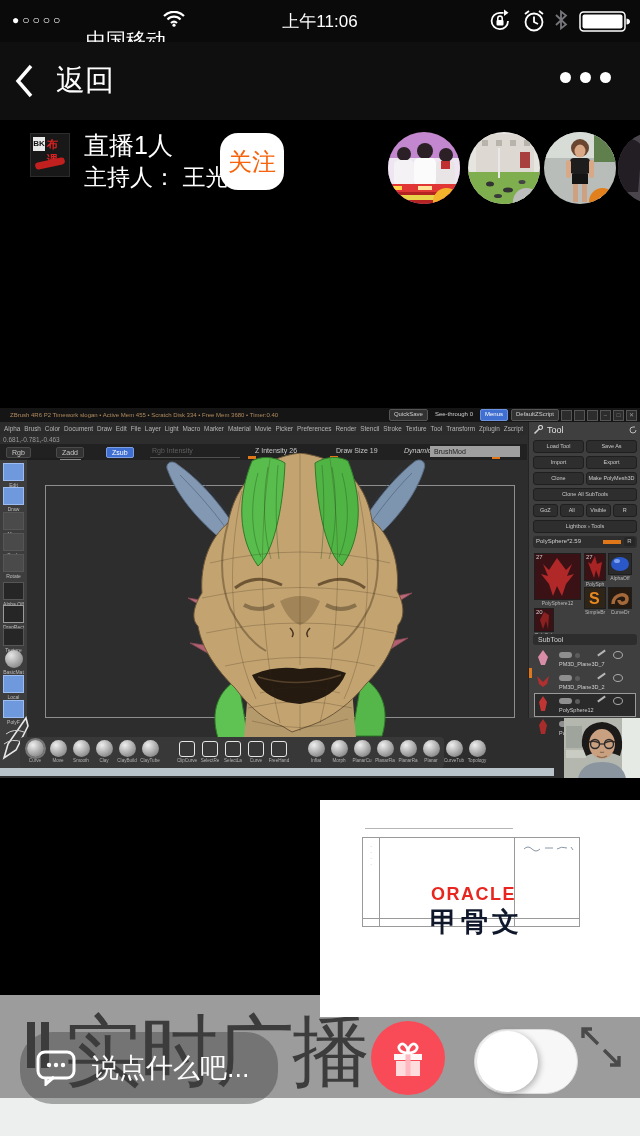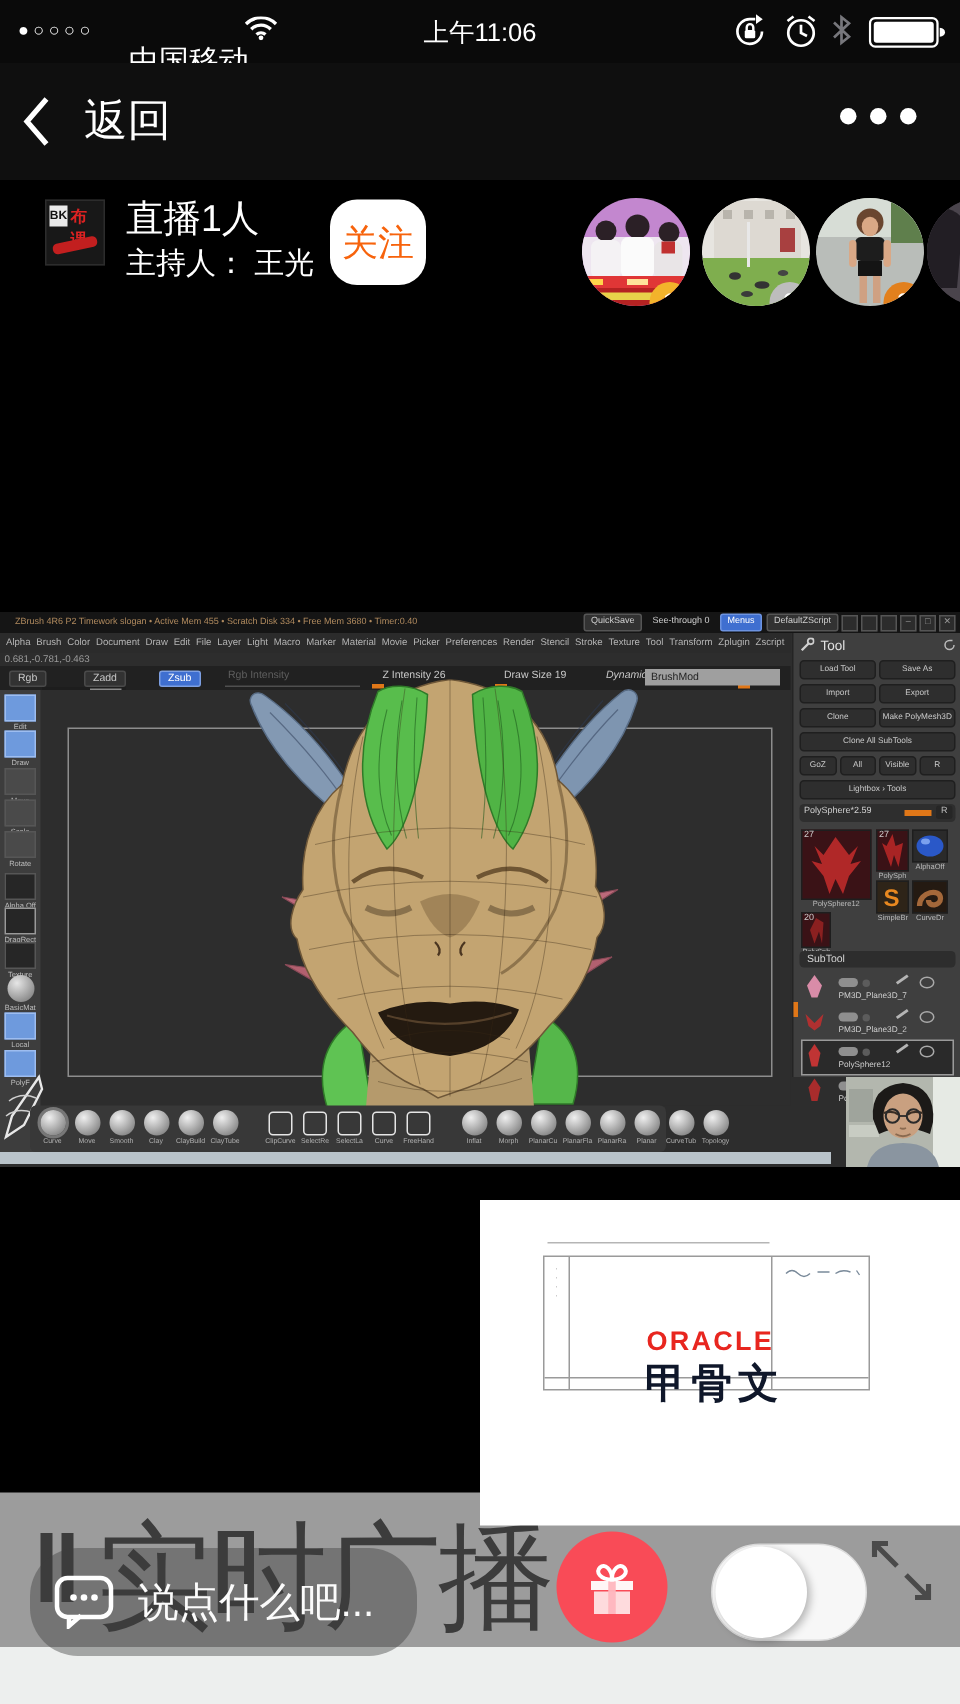--- a/index.html
+++ b/index.html
@@ -24,21 +24,21 @@
   #more-btn{left:560px;top:30px;display:flex;gap:9px;cursor:pointer;}
   #more-btn i{width:11px;height:11px;border-radius:50%;background:#fff;}
 
   
   #live-row{left:0;top:120px;width:640px;height:88px;background:#000;}
   #host-logo{left:30px;top:13px;width:38px;height:42px;background:#181818;border:1px solid #2c2c2c;overflow:hidden;}
   #host-logo .bk{position:absolute;left:2px;top:3px;width:12px;height:14px;background:#e9e9e9;color:#111;font-size:8px;font-weight:700;text-align:center;line-height:14px;}
   #host-logo .cn{position:absolute;left:16px;top:3px;color:#d22;font-size:11px;font-weight:700;letter-spacing:1px;}
   #host-logo .stroke{position:absolute;left:4px;top:26px;width:30px;height:7px;background:#c21f1f;border-radius:3px;transform:rotate(-12deg);}
   #live-count{left:84px;top:9px;font-size:25px;color:#fff;text-align:center;}
-  #host-name{left:84px;top:42px;font-size:20px;color:#fff;}
+  #host-name{left:84px;top:42px;font-size:23px;color:#fff;}
   #follow-btn{left:220px;top:13px;width:64px;height:57px;background:#fff;border-radius:18px;
               display:flex;align-items:center;justify-content:center;font-size:24px;cursor:pointer;}
   .avatar{top:12px;width:72px;height:72px;border-radius:50%;overflow:hidden;background:#222;cursor:pointer;}
   .badge{top:56px;width:27px;height:27px;border-radius:50%;color:#fff;font-size:15px;font-weight:700;
          display:flex;align-items:center;justify-content:center;}
 
   
   #zbrush{left:0;top:408px;width:640px;height:370px;background:#2d2d2d;overflow:hidden;}
   #zb-title{left:0;top:0;width:640px;height:14px;background:#151515;display:flex;align-items:center;}
   #zb-title .txt{margin-left:10px;font-size:6px;color:#b08a5e;white-space:nowrap;}

